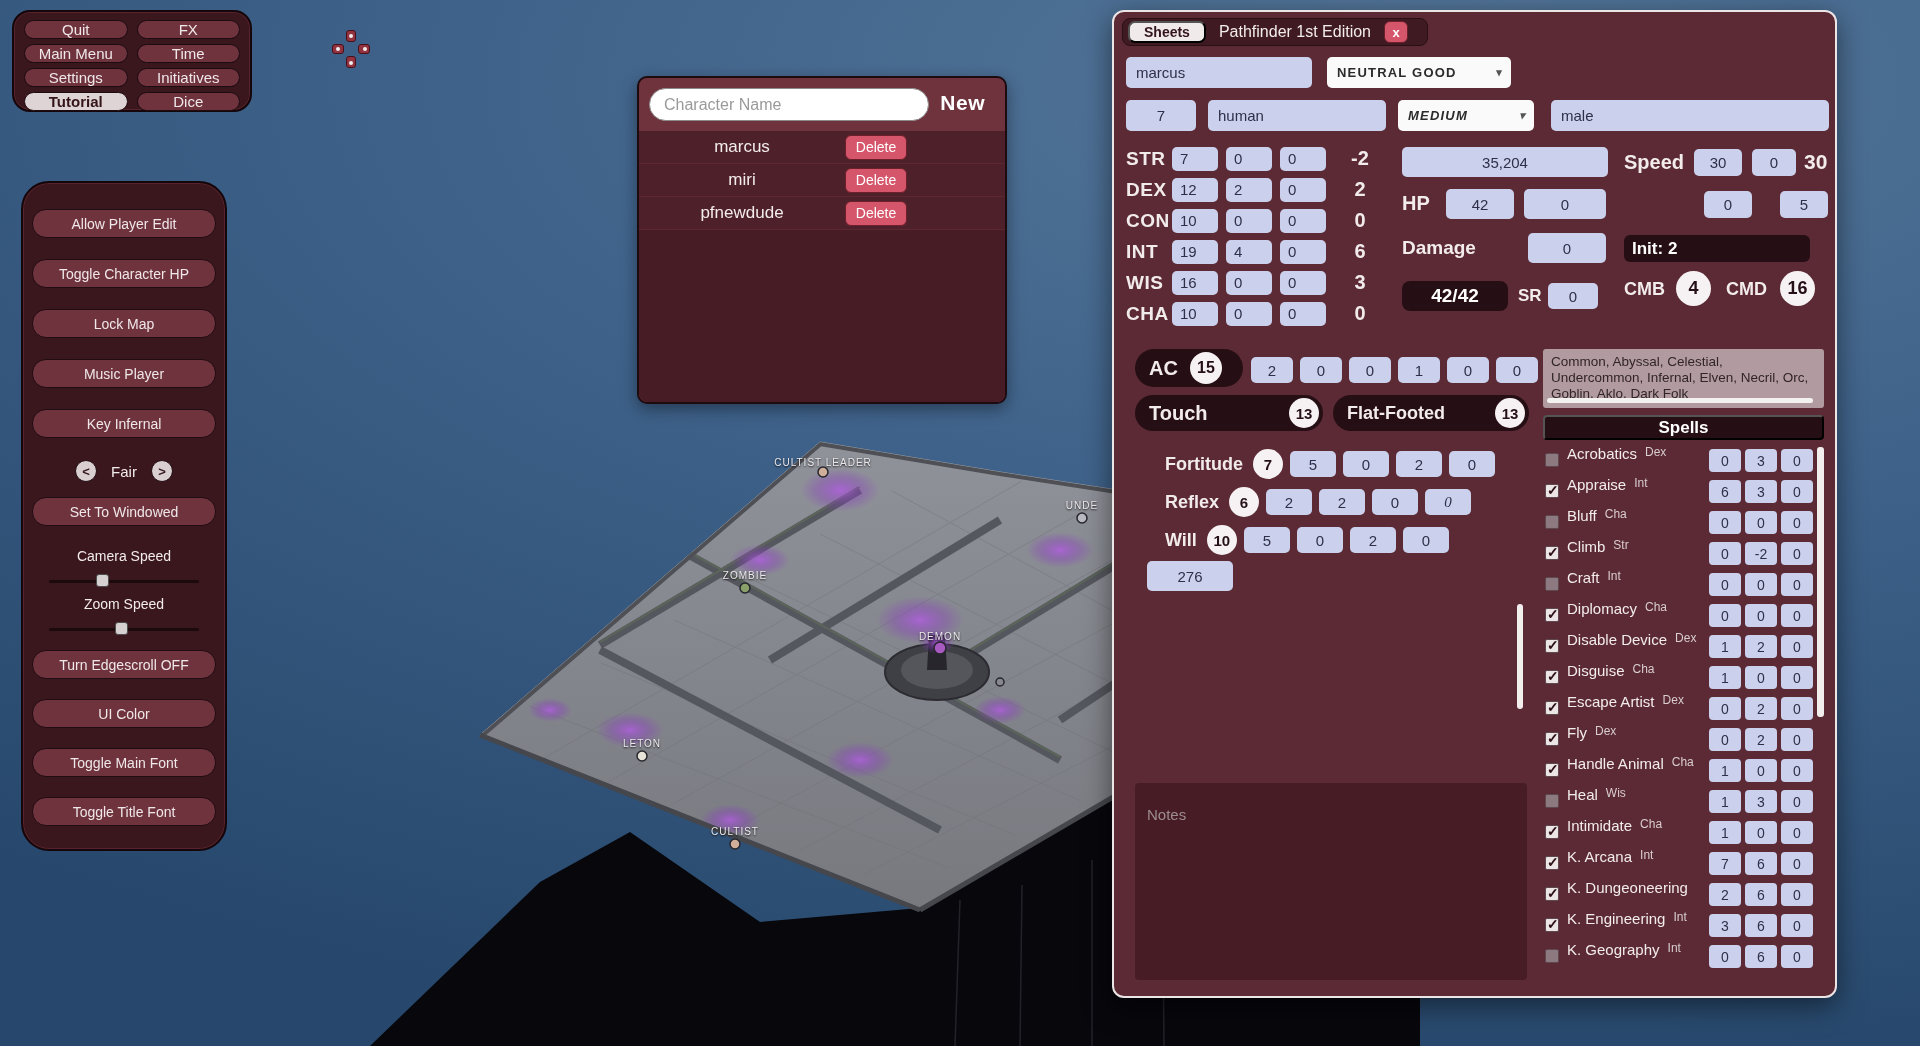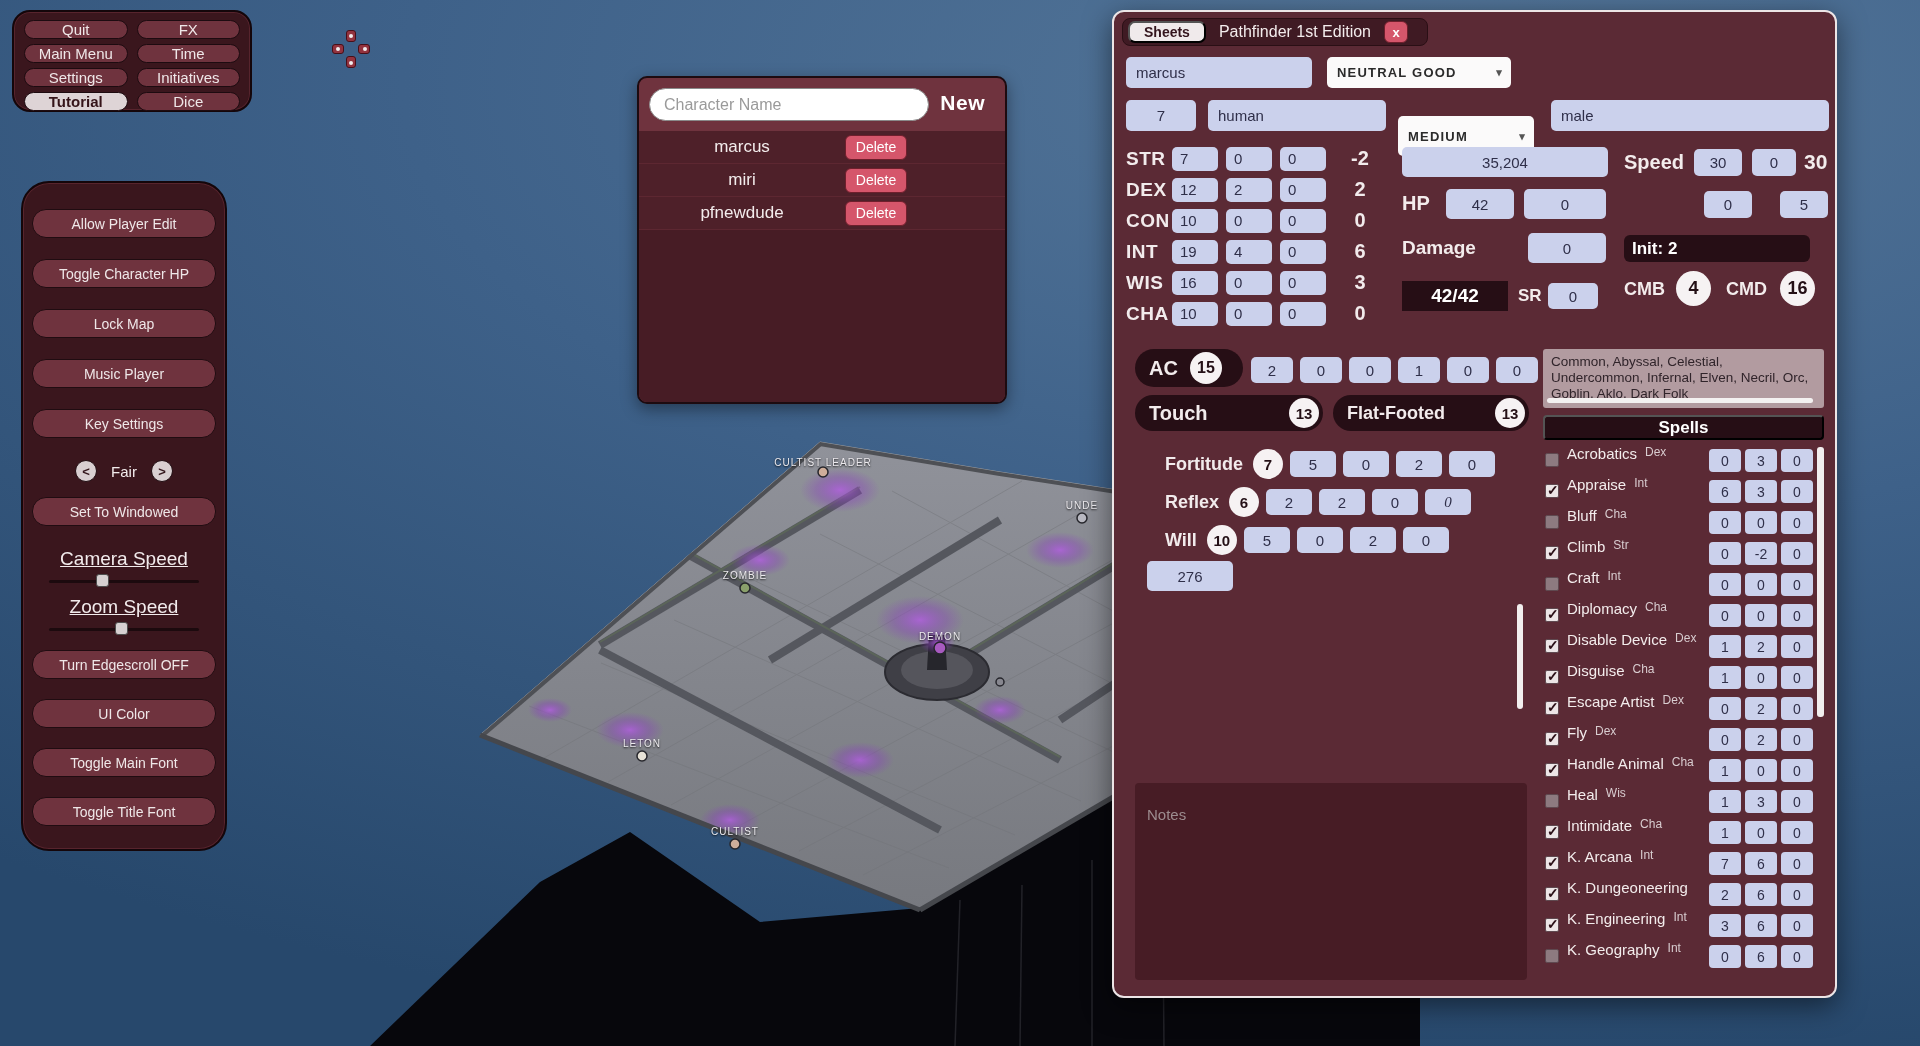--- a/index.html
+++ b/index.html
@@ -38,21 +38,21 @@
     display:flex; flex-direction:column; align-items:center; padding-top:26px;
     box-shadow:inset 0 0 0 1px #57242d; }
   .sp-btn { width:184px; height:29px; background:#6f333e; border:1.5px solid #200c11;
     border-radius:14px; color:#efe7e8; font-size:14px; display:flex; align-items:center;
     justify-content:center; margin-bottom:21px; flex:none; cursor:pointer; }
   .weather { display:flex; align-items:center; gap:14px; margin-bottom:14px; height:24px; flex:none; }
   .weather-btn { width:22px; height:22px; border-radius:50%; background:#d9cfd1; color:#33151b;
     font-weight:bold; font-size:13px; display:flex; align-items:center; justify-content:center;
     border:1px solid #200c11; cursor:pointer; }
   .weather-label { font-size:15px; }
-  .sp-label { font-size:19px; margin-bottom:8px; height:18px; flex:none;text-decoration:underline; }
+  .sp-label { font-size:14px; margin-bottom:8px; height:18px; flex:none; }
   .slider { width:150px; height:14px; position:relative; margin-bottom:8px; flex:none; }
   .slider .track { position:absolute; left:0; right:0; top:6px; height:3px; background:#1c0a0e; border-radius:2px; }
   .slider .thumb { position:absolute; top:0; width:13px; height:13px; background:#d6d0d1;
     border:1px solid #4d4d4d; border-radius:3px; }
 
   
   #char-panel { position:absolute; left:637px; top:76px; width:370px; height:328px;
     background:#6f333e; border:2px solid #1d0b10; border-radius:10px; z-index:5;
     box-shadow:0 5px 16px rgba(0,0,0,.4); }
   #char-name { position:absolute; left:10px; top:10px; width:280px; height:33px; border-radius:17px;
@@ -81,21 +81,21 @@
 
   .f { position:absolute; background:#cbd1ec; border-radius:5px; color:#2f2f49; font-size:15px;
     display:flex; align-items:center; padding:0 10px; }
   .f.center { justify-content:center; padding:0; }
   .dropdown { position:absolute; background:#fbfafa; border-radius:5px; color:#2b2b2b; display:flex;
     align-items:center; justify-content:space-between; padding:0 8px 0 10px; font-weight:bold;
     letter-spacing:1.2px; font-size:13px; cursor:pointer; }
   .caret { color:#555; font-size:11px; }
 
   .slabel { position:absolute; font-weight:bold; color:#f3ecec; white-space:nowrap; }
-  .pill-dark { background:#260e15; color:#fff; border-radius:0; }
+  .pill-dark { background:#260e15; color:#fff; border-radius:8px; }
   .circ { background:#f6f2f3; color:#241016; border-radius:50%; font-weight:bold;
     display:flex; align-items:center; justify-content:center; }
 
   
   #abilities { position:absolute; left:12px; top:131px; }
   .ab-row { display:flex; align-items:center; height:31px; }
   .ab-label { width:46px; font-size:19px; font-weight:bold; letter-spacing:.5px; overflow:hidden; white-space:nowrap; }
   .ab-f { width:46px; height:24px; background:#cbd1ec; border-radius:5px; margin-right:8px;
     display:flex; align-items:center; padding-left:8px; font-size:15px; color:#2f2f49; }
   .ab-mod { width:52px; text-align:center; font-size:20px; font-weight:bold; }
@@ -281,21 +281,21 @@
     <button class="menu-btn">Initiatives</button>
     <button class="menu-btn checked">Tutorial</button>
     <button class="menu-btn">Dice</button>
 </div>
 
 <div id="settings-panel">
   <button class="sp-btn">Allow Player Edit</button>
     <button class="sp-btn">Toggle Character HP</button>
     <button class="sp-btn">Lock Map</button>
     <button class="sp-btn">Music Player</button>
-    <button class="sp-btn">Key Settings</button>
+    <button class="sp-btn">Key Infernal</button>
 
   <div class="weather">
     <button class="weather-btn">&lt;</button>
     <span class="weather-label">Fair</span>
     <button class="weather-btn">&gt;</button>
   </div>
 
   <button class="sp-btn" style="margin-bottom:22px;">Set To Windowed</button>
 
   <div class="sp-label">Camera Speed</div>
@@ -344,21 +344,21 @@
   </div>
 
   <div class="f" style="left:12px; top:45px; width:186px; height:31px;">marcus</div>
   <div class="dropdown" style="left:213px; top:45px; width:184px; height:31px;">
     <span>NEUTRAL GOOD</span>
     <span class="caret">▾</span>
   </div>
 
   <div class="f center" style="left:12px; top:88px; width:70px; height:31px;">7</div>
   <div class="f" style="left:94px; top:88px; width:178px; height:31px;">human</div>
-  <div class="dropdown" style="left:284px; top:104px; width:136px; height:40px;">
+  <div class="dropdown" style="left:284px; top:88px; width:136px; height:31px;font-style:italic;">
     <span>MEDIUM</span>
     <span class="caret">▾</span>
   </div>
   <div class="f" style="left:437px; top:88px; width:278px; height:31px;">male</div>
 
   <div id="abilities">
     <div class="ab-row">
         <span class="ab-label">STR</span>
         <span class="ab-f">7</span>
         <span class="ab-f">0</span>

